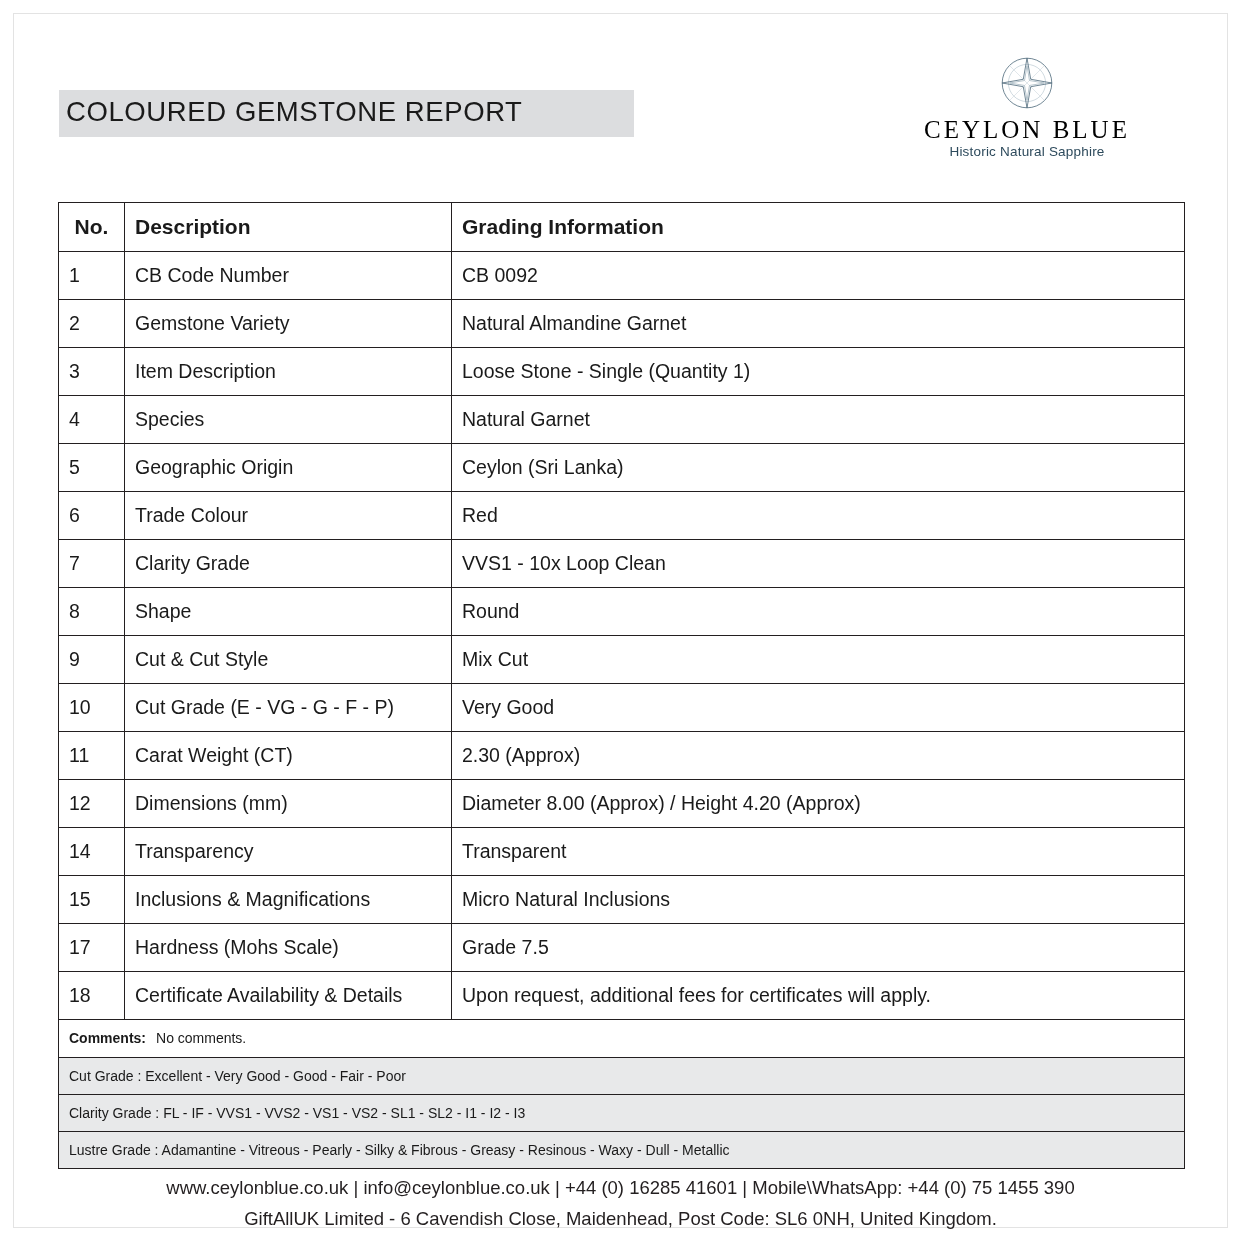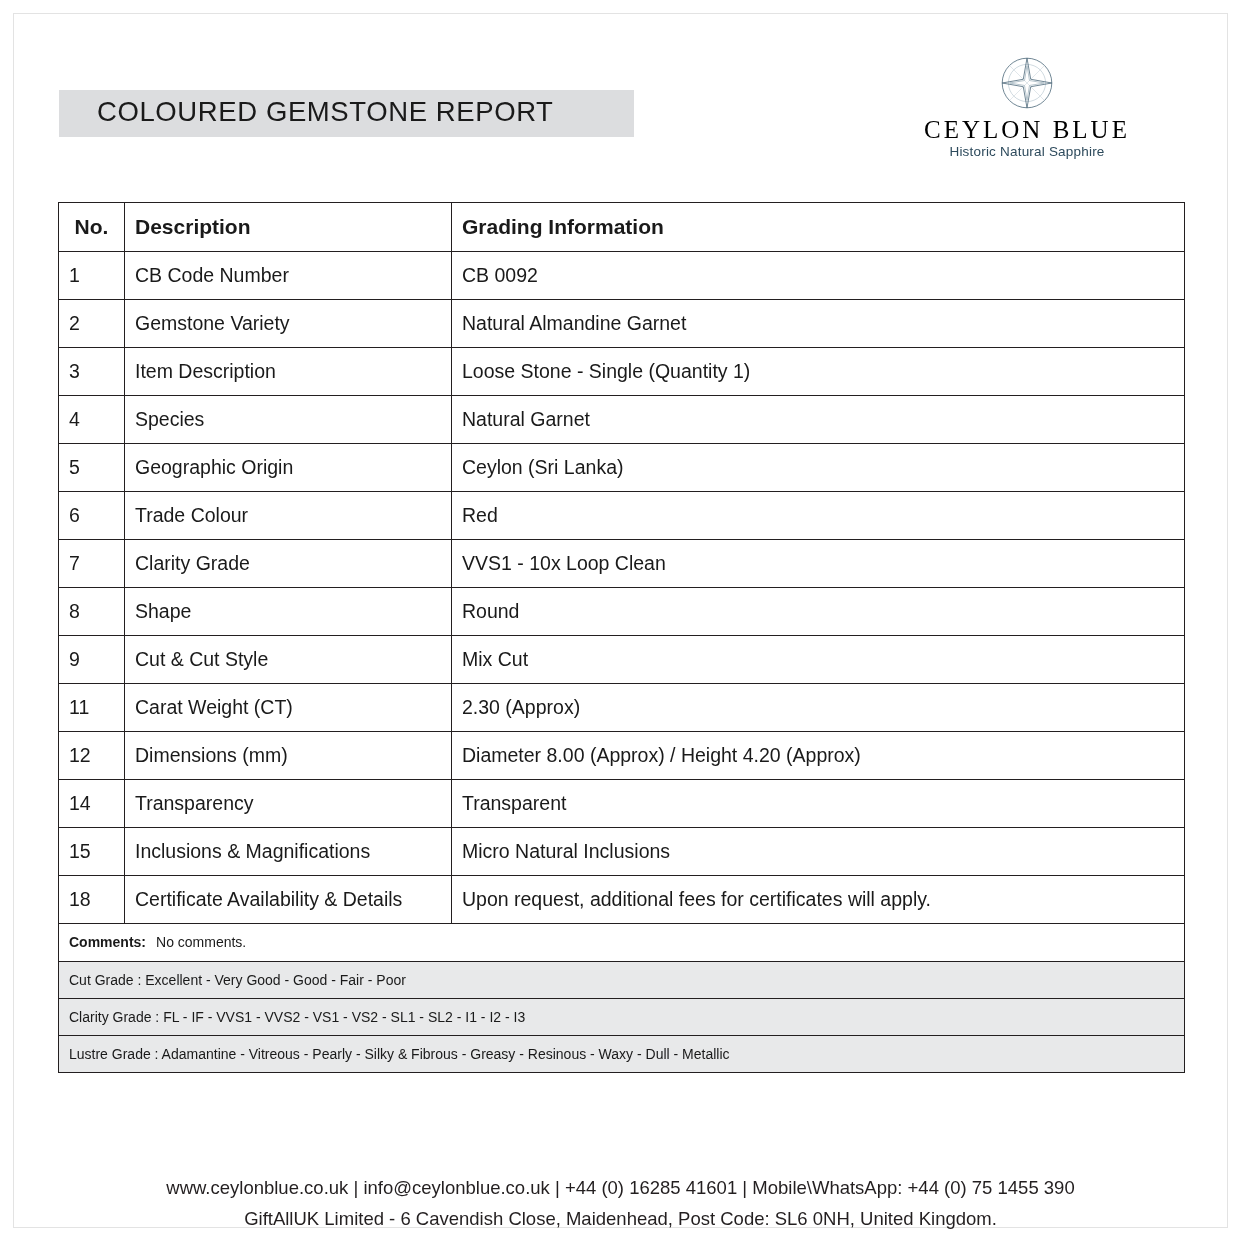--- a/index.html
+++ b/index.html
@@ -30,21 +30,21 @@
     height: 175px;
   }
   .title-band {
     position: absolute;
     left: 45px; top: 76px;
     width: 575px; height: 47px;
     background: #dcdddf;
   }
   .title-text {
     position: absolute;
-    left: 83px; top: 82px;
+    left: 52px; top: 82px;
     font-size: 27.5px;
     letter-spacing: 0.6px;
     color: #1a1a1a;
     font-weight: 400;
   }
   .brand {
     position: absolute;
     right: 40px; top: 38px;
     width: 320px;
     text-align: center;
@@ -221,38 +221,48 @@
             <td class="no">8</td>
             <td>Shape</td>
             <td>Round</td>
           </tr>
           <tr>
             <td class="no">9</td>
             <td>Cut &amp; Cut Style</td>
             <td>Mix Cut</td>
           </tr>
           <tr>
+            <td class="no">10</td>
+            <td>Cut Grade (E - VG - G - F - P)</td>
+            <td>Very Good</td>
+          </tr>
+          <tr>
             <td class="no">11</td>
             <td>Carat Weight (CT)</td>
             <td>2.30 (Approx)</td>
           </tr>
           <tr>
             <td class="no">12</td>
             <td>Dimensions (mm)</td>
             <td>Diameter 8.00 (Approx) / Height 4.20 (Approx)</td>
           </tr>
           <tr>
             <td class="no">14</td>
             <td>Transparency</td>
             <td>Transparent</td>
           </tr>
           <tr>
             <td class="no">15</td>
             <td>Inclusions &amp; Magnifications</td>
             <td>Micro Natural Inclusions</td>
+          </tr>
+          <tr>
+            <td class="no">17</td>
+            <td>Hardness (Mohs Scale)</td>
+            <td>Grade 7.5</td>
           </tr>
           <tr>
             <td class="no">18</td>
             <td>Certificate Availability &amp; Details</td>
             <td>Upon request, additional fees for certificates will apply.</td>
           </tr>
         </tbody>
       </table>
 
       <table class="notes">

